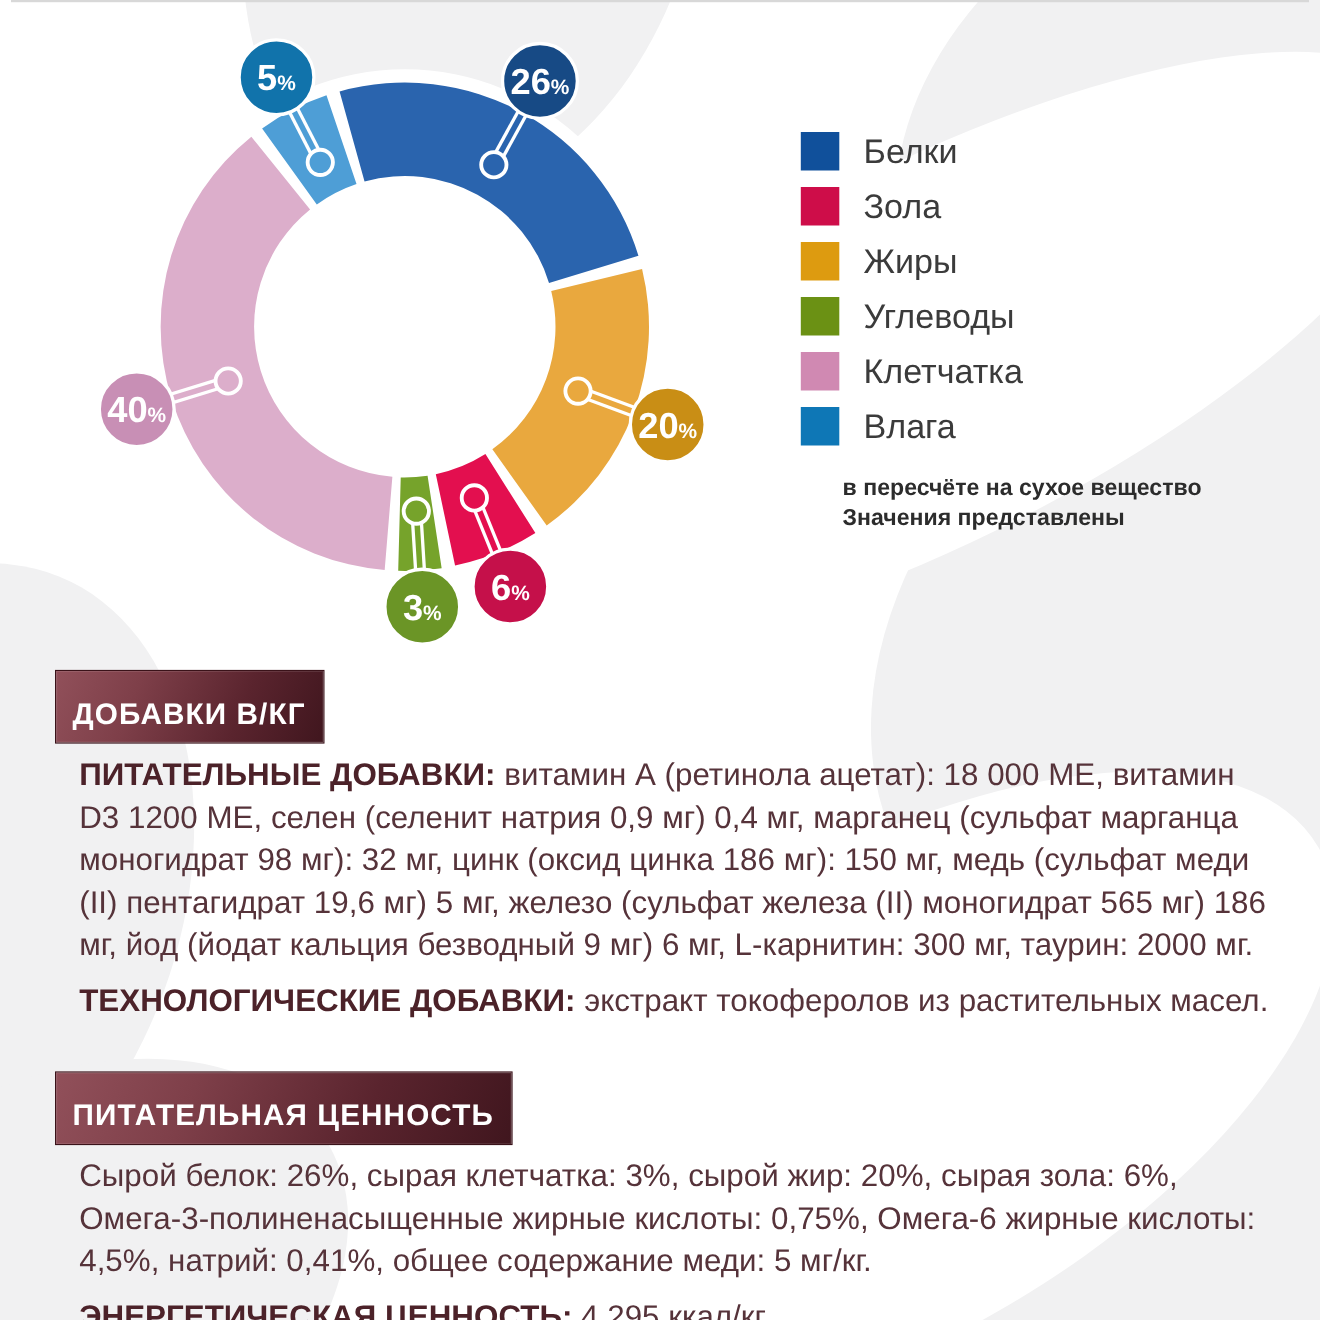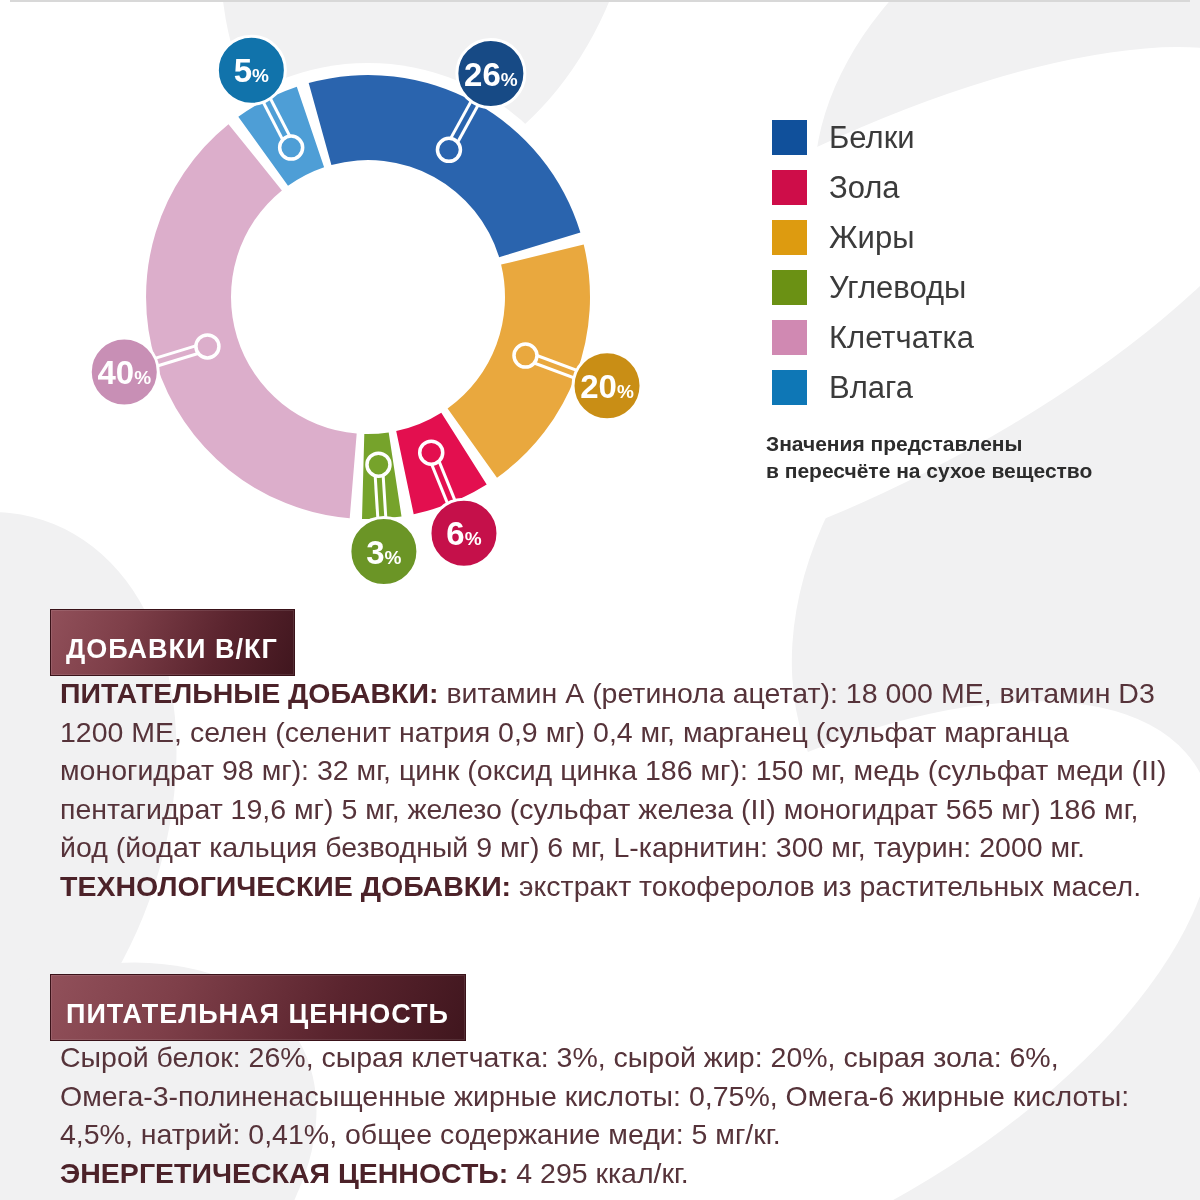--- a/index.html
+++ b/index.html
@@ -7,21 +7,21 @@
     position:relative;width:1200px;height:1200px;overflow:hidden;background:#ffffff;
     font-family:"Liberation Sans", sans-serif;
   }
   
   .bgp{position:absolute;background:#f1f1f2;border-radius:50%;}
   .bgw{position:absolute;background:#ffffff;border-radius:50%;}
   .topline{position:absolute;top:0;left:10px;width:1180px;height:2px;background:#d8d8d8;}
 
   #donut{position:absolute;left:0;top:0;}
 
-  .legend{position:absolute;left:772px;top:120px;text-align:center;}
+  .legend{position:absolute;left:728px;top:120px;text-align:center;}
   .legend-row{display:flex;align-items:center;margin-bottom:15px;height:35px;}
   .swatch{width:35px;height:35px;display:inline-block;flex:0 0 35px;}
   .legend-label{margin-left:22px;font-size:31px;color:#3b3b3b;white-space:nowrap;}
 
   .chart-note{position:absolute;left:766px;top:430px;font-size:21px;line-height:27px;
     font-weight:bold;color:#2c2c2c;}
 
   .sec-header{
     position:absolute;left:50px;display:inline-block;white-space:nowrap;
     color:#ffffff;font-weight:bold;font-size:27px;letter-spacing:1px;
@@ -30,21 +30,21 @@
     border:1px solid #3a1219;
     box-shadow:inset 0 0 0 1px rgba(255,255,255,0.10);
   }
   #sec1-header{top:609px;}
   #sec2-header{top:974px;}
 
   .body-text{position:absolute;left:60px;width:1110px;font-size:28.5px;line-height:38.5px;
     color:#56333a;}
   #par1{top:674px;}
   #par2{top:1038px;}
-  .body-text p{margin:0;}
+  .body-text p{margin:12px;}
   .body-text b{color:#4c2229;}
 </style>
 </head>
 <body>
 
 <div class="page">
 
   <div class="bgp" style="left:230px;top:-370px;width:400px;height:560px;transform:rotate(18deg);"></div>
   <div class="bgp" style="left:800px;top:-130px;width:680px;height:500px;transform:rotate(-25deg);"></div>
   <div class="bgp" style="left:760px;top:250px;width:860px;height:620px;transform:rotate(-33deg);"></div>
@@ -117,22 +117,22 @@
         <span class="swatch" style="background: rgb(208, 137, 178);"></span>
         <span class="legend-label">Клетчатка</span>
       </div>
       <div class="legend-row">
         <span class="swatch" style="background: rgb(14, 119, 182);"></span>
         <span class="legend-label">Влага</span>
       </div>
     </div>
 
   <div class="chart-note">
+    <div>в пересчёте на сухое вещество</div>
     <div>Значения представлены</div>
-    <div>в пересчёте на сухое вещество</div>
   </div>
 
   <div class="sec-header" id="sec1-header">ДОБАВКИ В/КГ</div>
   <div class="body-text" id="par1">
     <p><b>ПИТАТЕЛЬНЫЕ ДОБАВКИ:</b><span> витамин А (ретинола ацетат): 18 000 МЕ, витамин D3 1200 МЕ, селен (селенит натрия 0,9 мг) 0,4 мг, марганец (сульфат марганца моногидрат 98 мг): 32 мг, цинк (оксид цинка 186 мг): 150 мг, медь (сульфат меди (II) пентагидрат 19,6 мг) 5 мг, железо (сульфат железа (II) моногидрат 565 мг) 186 мг, йод (йодат кальция безводный 9 мг) 6 мг, L-карнитин: 300 мг, таурин: 2000 мг.</span></p>
     <p><b>ТЕХНОЛОГИЧЕСКИЕ ДОБАВКИ:</b><span> экстракт токоферолов из растительных масел.</span></p>
   </div>
 
   <div class="sec-header" id="sec2-header">ПИТАТЕЛЬНАЯ ЦЕННОСТЬ</div>
   <div class="body-text" id="par2">

